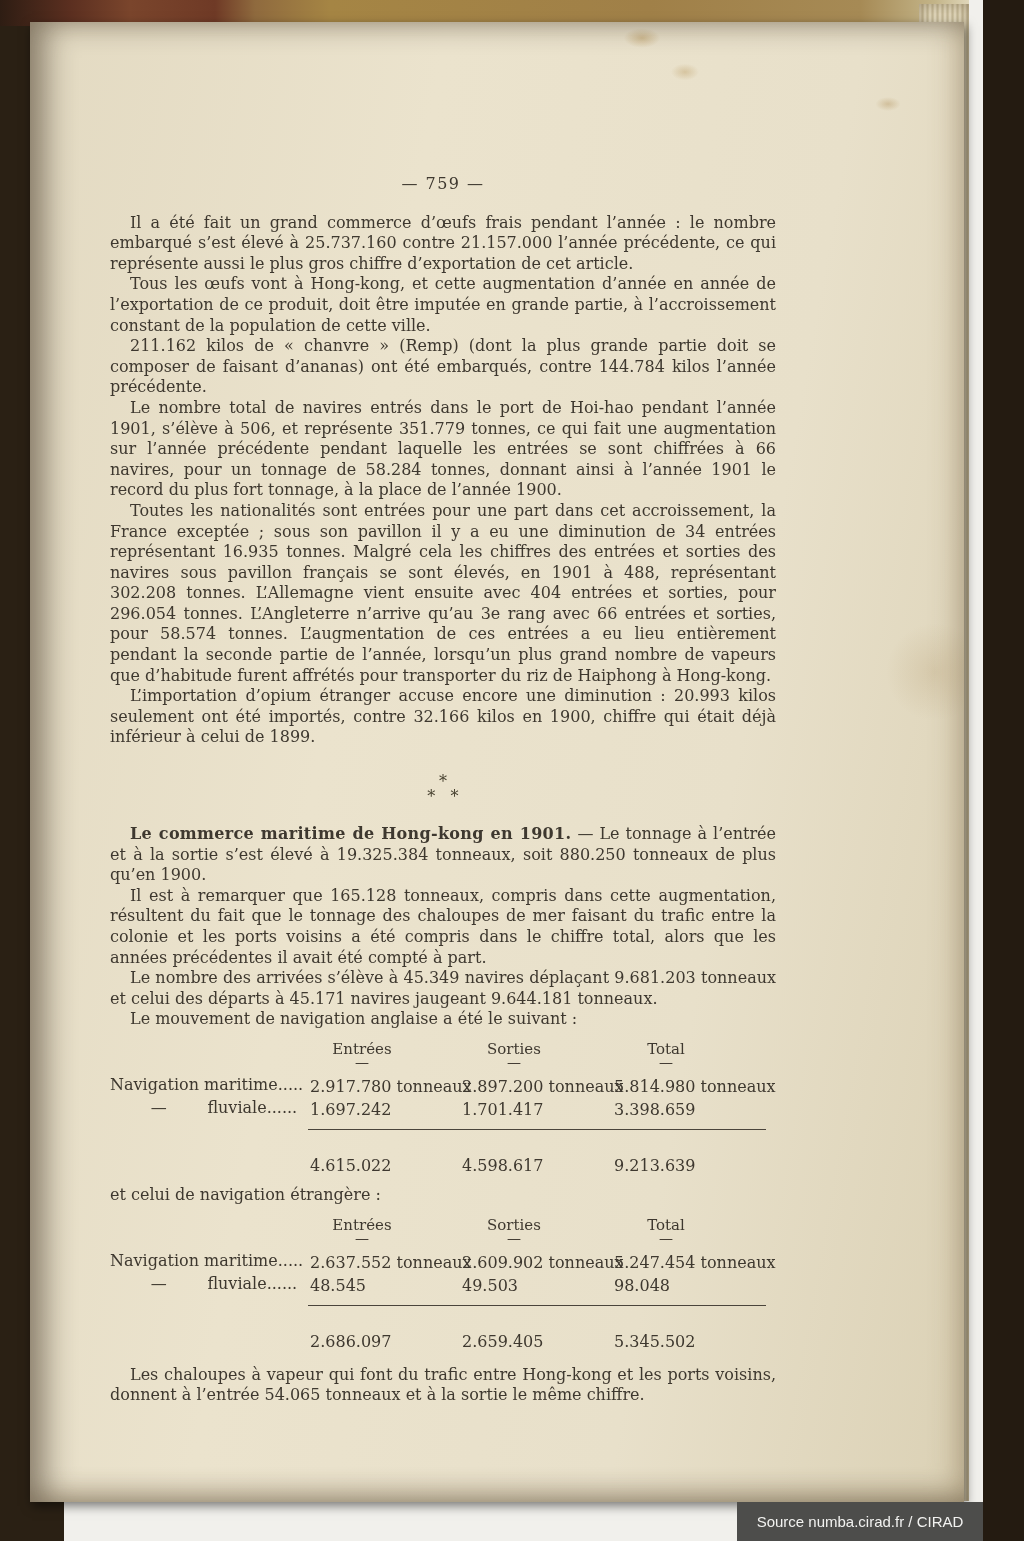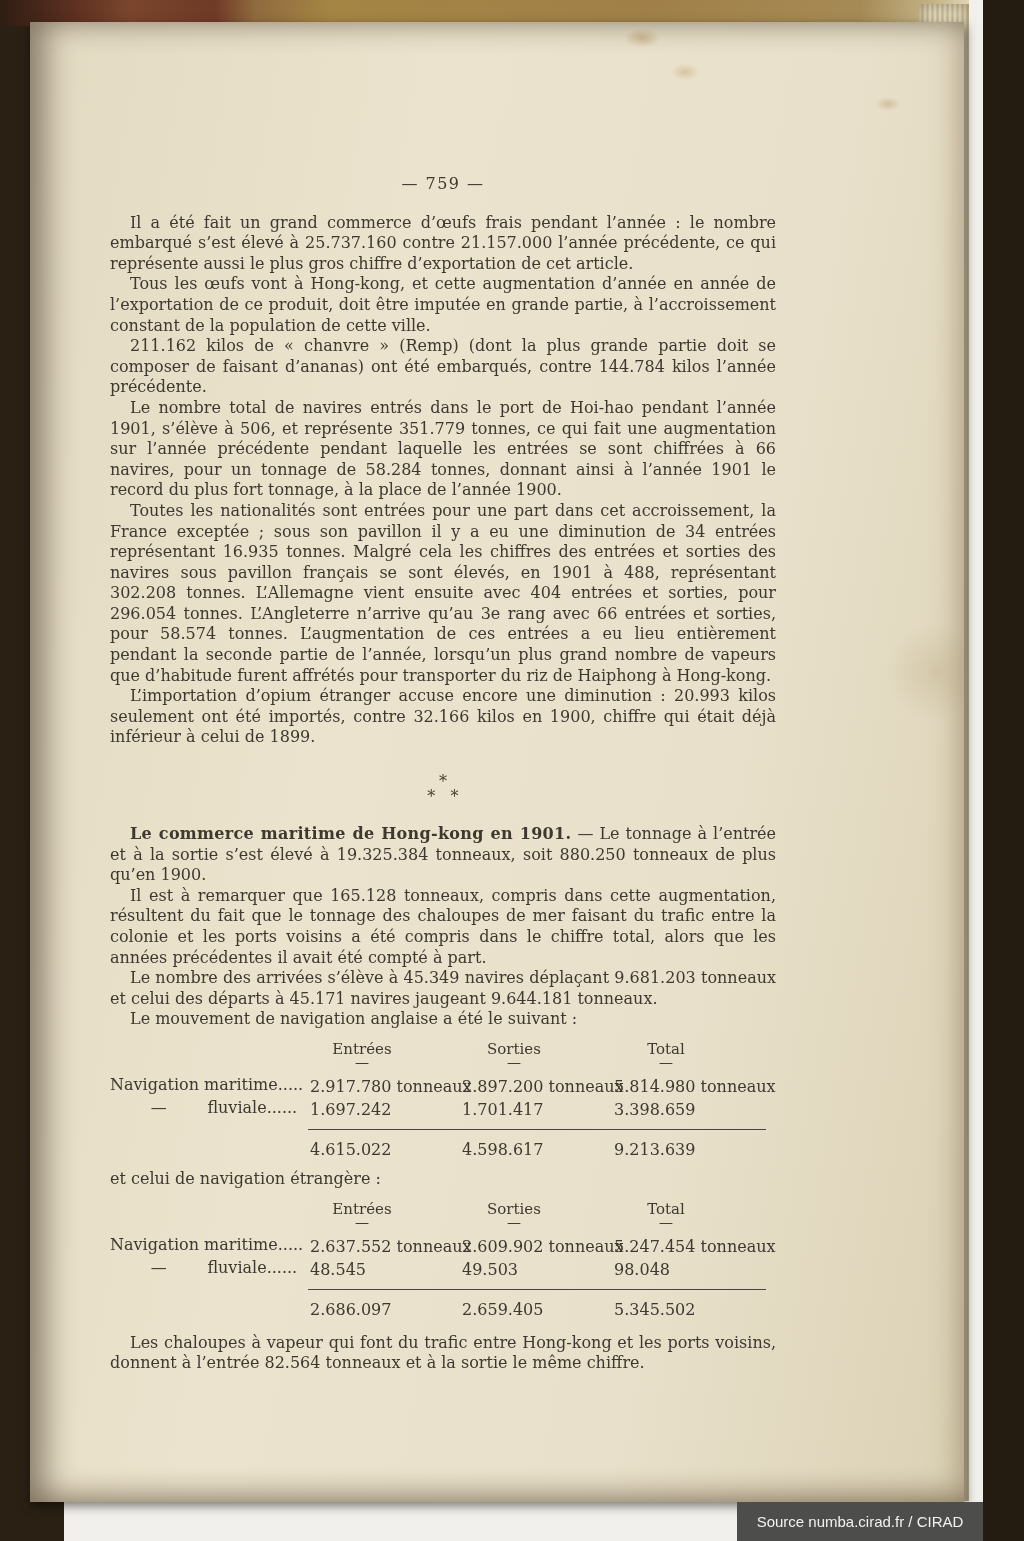--- a/index.html
+++ b/index.html
@@ -45,21 +45,21 @@
 
   .nav-table { margin:12px 0 6px; }
   .t-head, .t-row, .t-totals { display:flex; }
   .t-head { margin-bottom:7px; }
   .t-label { width:198px; white-space:pre; }
   .t-col { width:152px; white-space:nowrap; padding-left:2px; line-height:23px; }
   .t-head-word { display:block; width:104px; text-align:center; font-size:15px; line-height:15px; }
   .t-head-dash { display:block; width:104px; text-align:center; font-size:14px; line-height:11px; }
   .t-totals { margin-top:8px; }
   .t-spacer { width:198px; }
-  .t-vals { display:flex; width:458px; border-top:1.3px solid #4a443b; padding-top:8px; }
+  .t-vals { display:flex; width:458px; border-top:1.3px solid #4a443b; padding-top:24px; }
 
   .mid-line { margin:8px 0 6px; }
   .closing { margin-top:12px; }
 
   
   .footer-bar { position:absolute; right:0; bottom:0; width:246px; height:39px; background:#4d4d4b;
     display:flex; align-items:center; justify-content:center; }
   .footer-bar span { color:#f2f2f0; font-family:"Liberation Sans","DejaVu Sans",sans-serif; font-size:15px; }
 </style>
 </head>
@@ -164,21 +164,21 @@
         <div class="t-totals">
           <div class="t-spacer"></div>
           <div class="t-vals">
             <div class="t-col">2.686.097</div>
             <div class="t-col">2.659.405</div>
             <div class="t-col">5.345.502</div>
           </div>
         </div>
       </div>
 
-      <p class="para closing">Les chaloupes à vapeur qui font du trafic entre Hong-kong et les ports voisins, donnent à l’entrée 82.564 tonneaux et à la sortie le même chiffre.</p>
+      <p class="para closing">Les chaloupes à vapeur qui font du trafic entre Hong-kong et les ports voisins, donnent à l’entrée 54.065 tonneaux et à la sortie le même chiffre.</p>
 
     </div>
   </div>
 
   <div class="footer-bar">
     <span>Source numba.cirad.fr / CIRAD</span>
   </div>
 </div>
 
 </body></html>

